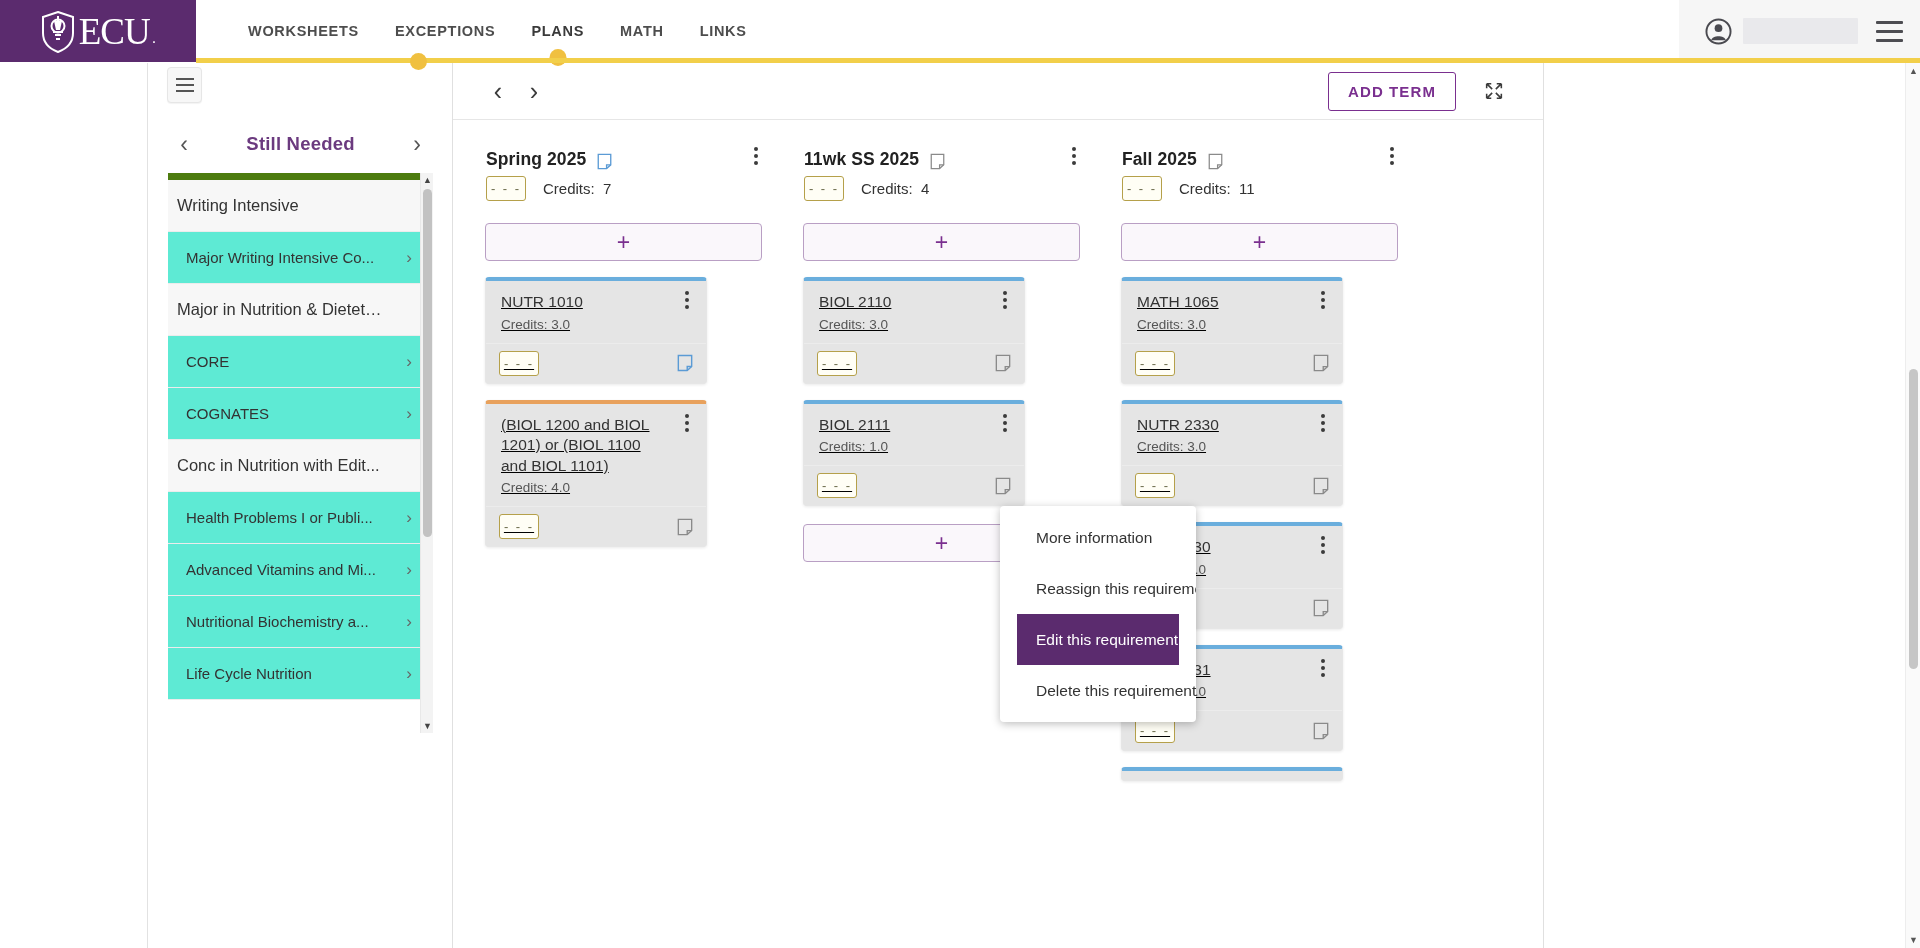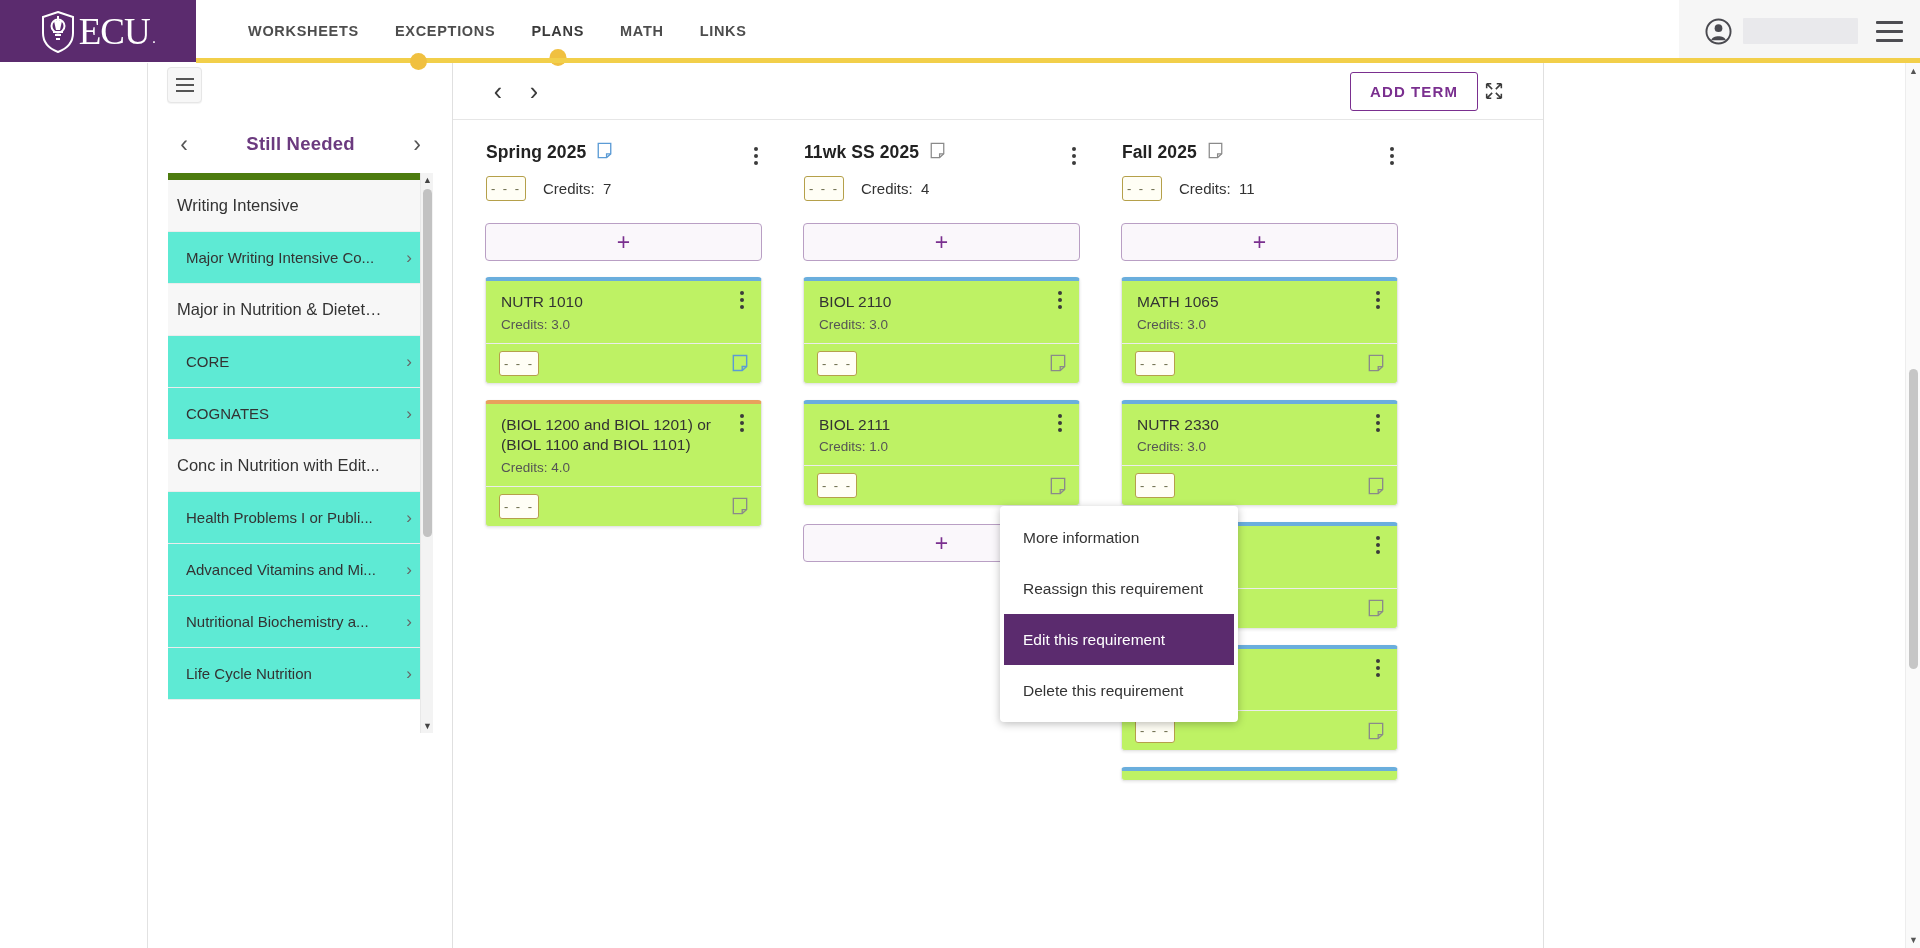--- a/index.html
+++ b/index.html
@@ -231,39 +231,40 @@
   .add-term-btn {
     border: 1px solid #7a2f8f;
     color: #7a2f8f;
     background: #ffffff;
     font-size: 15px;
     font-weight: 700;
     letter-spacing: 1.1px;
     padding: 10px 19px;
     border-radius: 3px;
     cursor: pointer;
+    margin-right: 22px;
   }
   .expand-icon {
     width: 32px; height: 32px;
     display:flex;align-items:center;justify-content:center;
     cursor: pointer;
   }
 
   .terms-row {
     display: flex;
     gap: 0;
     padding: 22px 0 0 32px;
     height: 828px;
     overflow: hidden;
   }
   .term-col { width: 318px; margin-right: 0; }
   .term-col + .term-col { margin-left: 0; }
 
   .term-head { padding: 0 0 0 1px; position: relative; }
-  .term-title-row { display:flex; align-items:flex-start; height: 28px; }
+  .term-title-row { display:flex; align-items:flex-end; height: 28px; }
   .term-name {
     font-size: 17.5px; font-weight: 700; color: #222;
     letter-spacing: .1px;
   }
   .term-note-ic { margin-left: 11px; display:flex; align-items:center; }
   .term-kebab {
     position: absolute; right: 36px; top: 0;
     width: 22px; height: 28px;
     display:flex;align-items:center;justify-content:center;
     cursor:pointer;
@@ -293,27 +294,28 @@
     border: 1px solid #b99fc4;
     background: #faf7fb;
     border-radius: 4px;
     display:flex;align-items:center;justify-content:center;
     cursor: pointer;
   }
   .add-card .plus { color:#7a2f8f; font-size: 23px; line-height: 1; font-weight: 400; }
 
   .course-card {
     margin-top: 16px;
-    width: 277px;
-    background: #bef264;
+    width: 222px;
+    background: #e5e5e5;
     border: 1px solid #e6e6e6;
     border-top: 4px solid #6aaedd;
     border-radius: 4px;
     box-shadow: 0 1px 3px rgba(0,0,0,.09);
     position: relative;
+    text-decoration: underline;
   }
   .course-card.req { border-top-color: #e8a15c; }
   .cc-body { padding: 11px 14px 11px 15px; min-height: 56px; }
   .cc-title {
     font-size: 15.5px; color: #333; line-height: 1.33;
     padding-right: 26px;
   }
   .cc-credits { font-size: 13.5px; color: #555; margin-top: 4px; }
   .cc-kebab {
     position:absolute; top: 8px; right: 9px;
@@ -326,26 +328,26 @@
     height: 40px;
     display:flex; align-items:center; justify-content:space-between;
     padding: 0 13px 0 13px;
   }
   .cc-note { cursor:pointer; display:flex; align-items:center; }
 
   
   .ctx-menu {
     position: absolute;
     left: 547px; top: 443px;
-    width: 238px;
+    width: 196px;
     background: #ffffff;
     border-radius: 4px;
     box-shadow: 0 2px 9px rgba(0,0,0,.26);
     z-index: 60;
-    padding: 6px 4px;
+    padding: 6px 17px;
     overflow: hidden;
   }
   .ctx-item {
     height: 51px;
     display:flex; align-items:center;
     padding-left: 19px;
     font-size: 15.5px;
     color: #333;
     cursor: pointer;
     white-space: nowrap;

